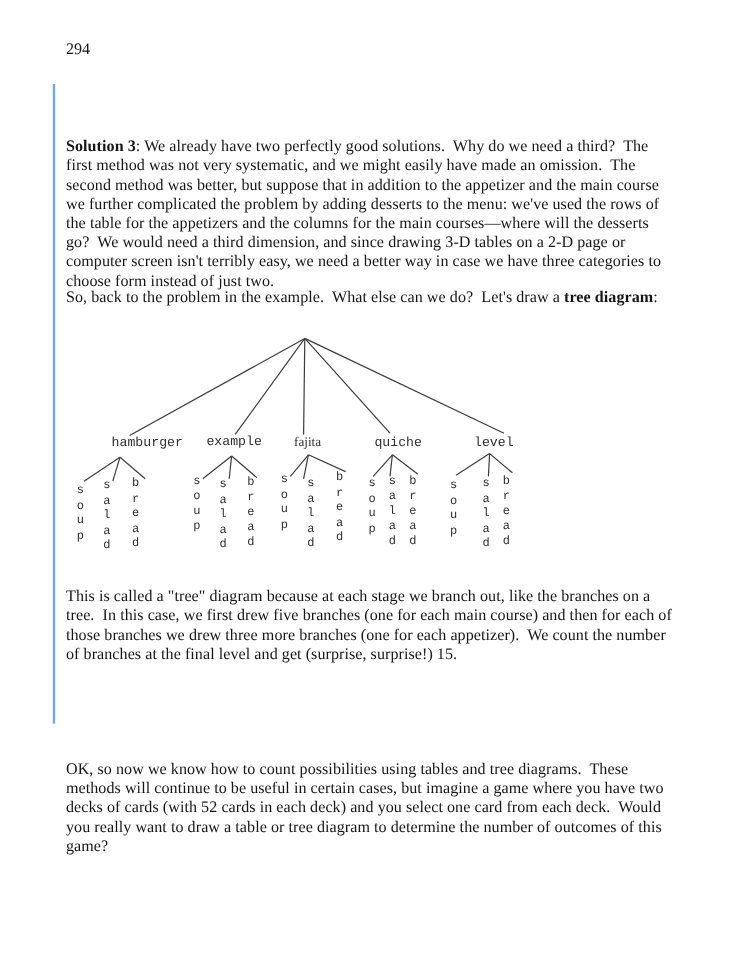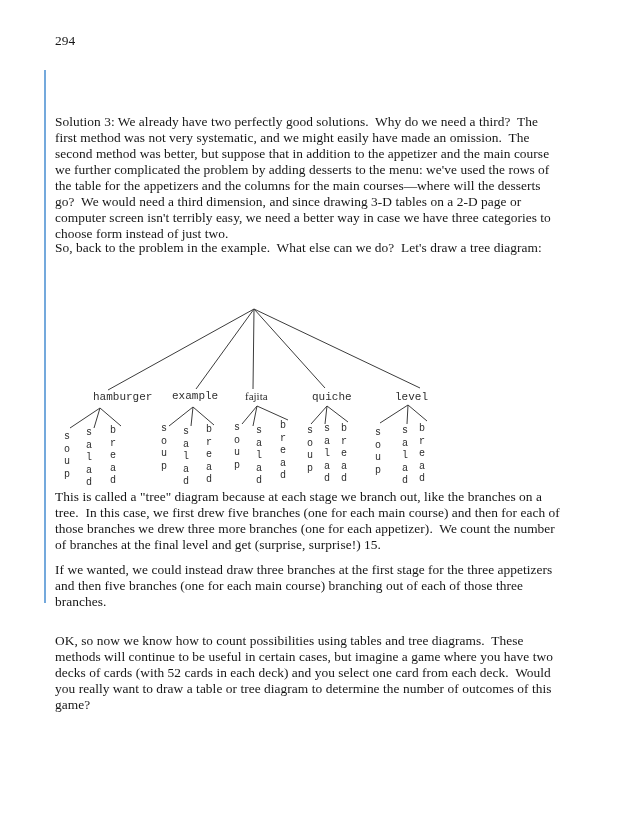--- a/index.html
+++ b/index.html
@@ -4,24 +4,24 @@
 <style>
   html,body{margin:0;padding:0;background:#ffffff;}
   .page{
     position:relative;width:630px;height:776px;background:#ffffff;overflow:hidden;
     font-family:"Liberation Serif", serif;color:#161616;
   }
   .para{
     position:absolute;left:55px;font-size:13.4px;line-height:16px;
     white-space:pre;letter-spacing:0.05px;
   }
-  .para b{font-weight:normal;text-align:right;}
+  .para b{font-weight:bold;text-align:right;}
   .page-number{position:absolute;left:55px;top:33px;font-size:13.4px;}
   .change-bar{position:absolute;left:44px;top:70px;width:2px;height:533px;background:#74a9dc;}
-  .tree-layer{position:absolute;left:0;top:0;width:630px;height:480px;margin-top:27px;}
+  .tree-layer{position:absolute;left:0;top:0;width:630px;height:480px;}
   .tree-lines{position:absolute;left:0;top:0;}
   .tree-label{
     position:absolute;font-family:"Liberation Mono","DejaVu Sans Mono",monospace;
     font-size:11px;line-height:12px;color:#2e2e2e;white-space:pre;
   }
   .tree-col{
     position:absolute;font-family:"Liberation Mono","DejaVu Sans Mono",monospace;
     font-size:10px;line-height:12.5px;color:#2e2e2e;white-space:pre;text-align:center;
   }
 </style>
@@ -144,23 +144,20 @@
 e
 a
 d</div>
     </div>
 
   <div class="para" style="top:489px">This is called a "tree" diagram because at each stage we branch out, like the branches on a
 tree.  In this case, we first drew five branches (one for each main course) and then for each of
 those branches we drew three more branches (one for each appetizer).  We count the number
 of branches at the final level and get (surprise, surprise!) 15.</div>
 
-  <div class="para" style="top:562px">If we wanted, we could instead draw three branches at the first stage for the three appetizers
-and then five branches (one for each main course) branching out of each of those three
-branches.</div>
 
   <div class="para" style="top:633px">OK, so now we know how to count possibilities using tables and tree diagrams.  These
 methods will continue to be useful in certain cases, but imagine a game where you have two
 decks of cards (with 52 cards in each deck) and you select one card from each deck.  Would
 you really want to draw a table or tree diagram to determine the number of outcomes of this
 game?</div>
 
 </div>
 
 </body></html>

